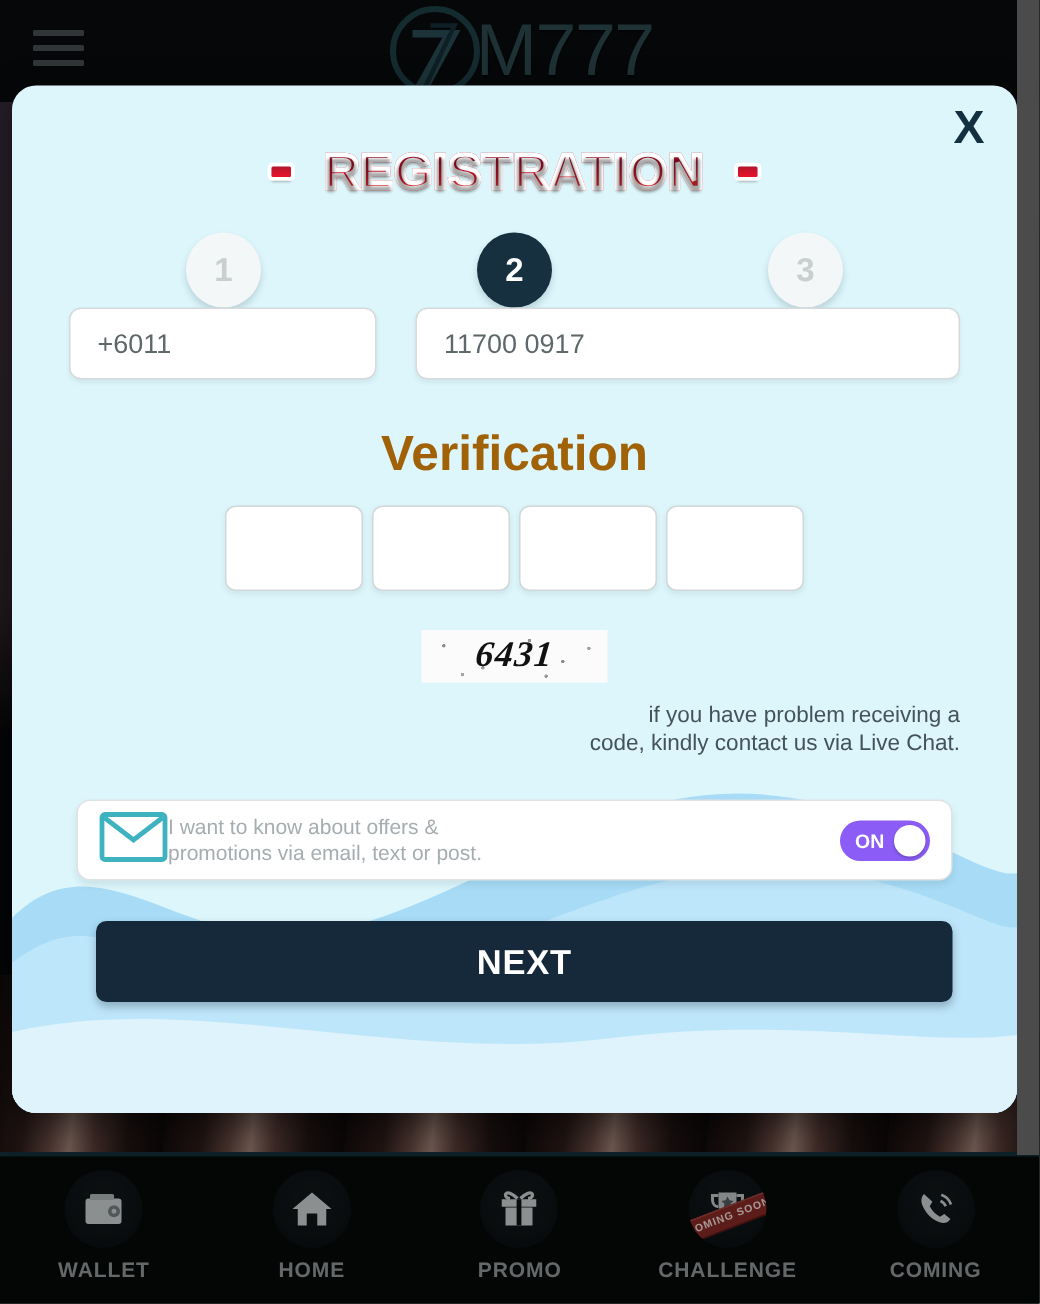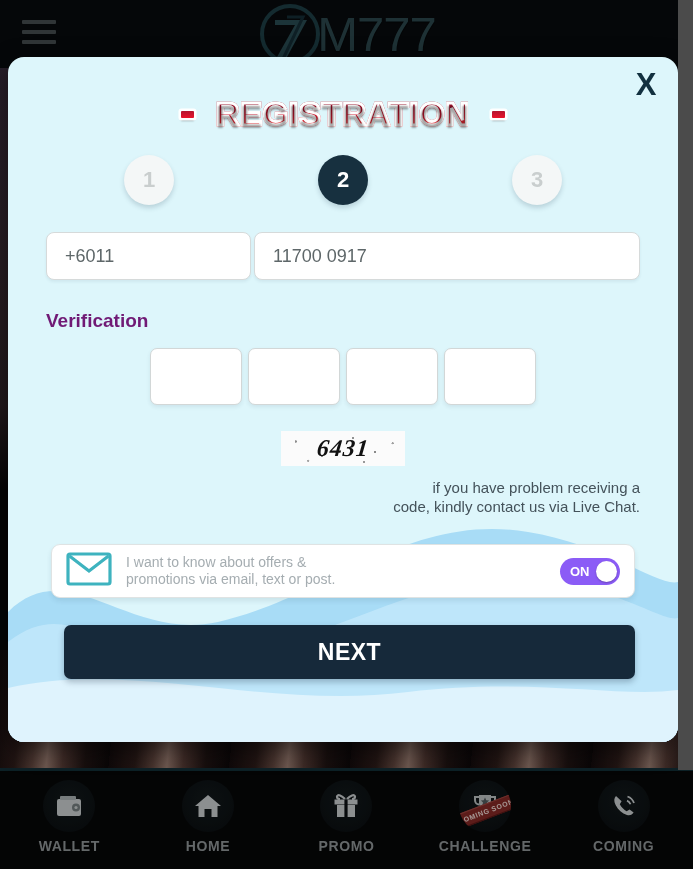--- a/index.html
+++ b/index.html
@@ -177,35 +177,35 @@
     width: 50px; height: 50px; border-radius: 50%;
     display: flex; align-items: center; justify-content: center;
     font-size: 22px; font-weight: bold;
     font-family: "Liberation Sans", sans-serif;
     box-shadow: 0 3px 5px rgba(20,50,70,.18);
   }
   .step.inactive { background: #f4f7f7; color: #c9cece; }
   .step.active { background: #17303f; color: #ffffff; }
 
   
-  .phone-row { display: flex; gap: 3px; margin-top: 27px; }
+  .phone-row { display: flex; gap: 26px; }
   .input-box {
     background: #ffffff; border: 1px solid #d6dada; border-radius: 8px;
     height: 48px; display: flex; align-items: center; padding: 0 18px;
     font-size: 18px; color: #5e6769;
     font-family: "Liberation Sans", sans-serif;
     box-shadow: 0 2px 3px rgba(30,60,80,.07);
   }
   .input-cc { width: 205px; }
   .input-phone { flex: 1; }
 
   
   .verification-title {
-    margin-top: 30px;
-    font-size: 19px; font-weight: bold; color: #701a75;
+    text-align: center; margin-top: 30px;
+    font-size: 33px; font-weight: bold; color: #a16207;
     font-family: "Liberation Sans", sans-serif;
   }
   .otp-row {
     display: flex; justify-content: center; gap: 6px; margin-top: 16px;
   }
   .otp-box {
     width: 92px; height: 57px; background: #fff;
     border: 1px solid #d2d7d7; border-radius: 7px;
     box-shadow: 0 2px 4px rgba(30,60,80,.09);
   }
@@ -236,21 +236,21 @@
   .hint {
     text-align: right; margin-top: 12px;
     font-size: 15px; line-height: 19px; color: #44525a;
     font-family: "Liberation Sans", sans-serif;
   }
 
   
   .optin-card {
     margin: 28px 5px 0 5px;
     background: #ffffff; border: 1px solid #dfe3e3; border-radius: 9px;
-    height: 54px; display: flex; align-items: center; gap: 14px;
+    height: 54px; display: flex; align-items: center; 
     padding: 0 14px;
     box-shadow: 0 3px 5px rgba(30,60,80,.1);
   }
   .envelope-icon { flex: 0 0 auto; }
   .optin-text {
     flex: 1; font-size: 14px; line-height: 17px; color: #a5adb1;
     font-family: "Liberation Sans", sans-serif;
   }
   .toggle {
     flex: 0 0 auto; width: 60px; height: 27px; border-radius: 14px;

